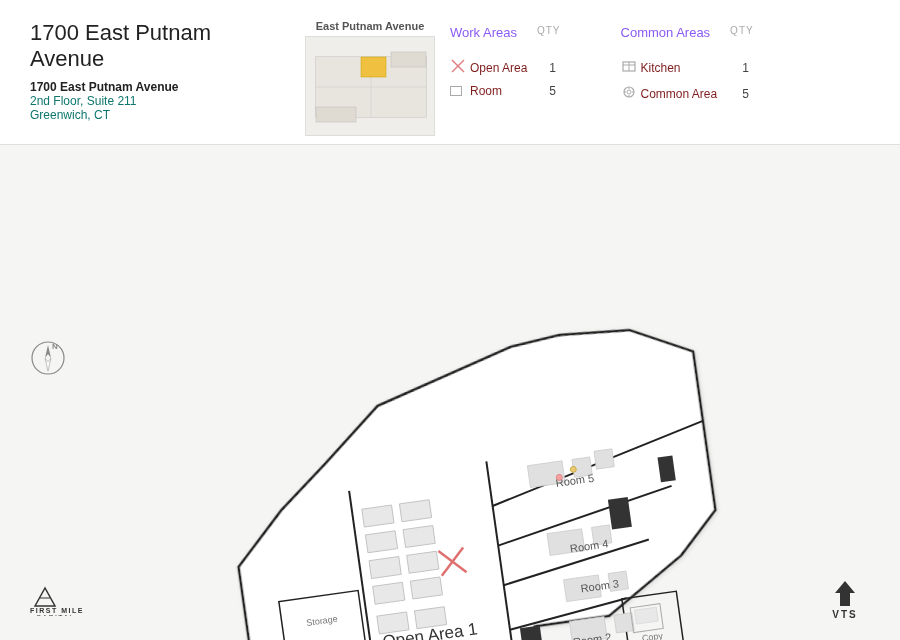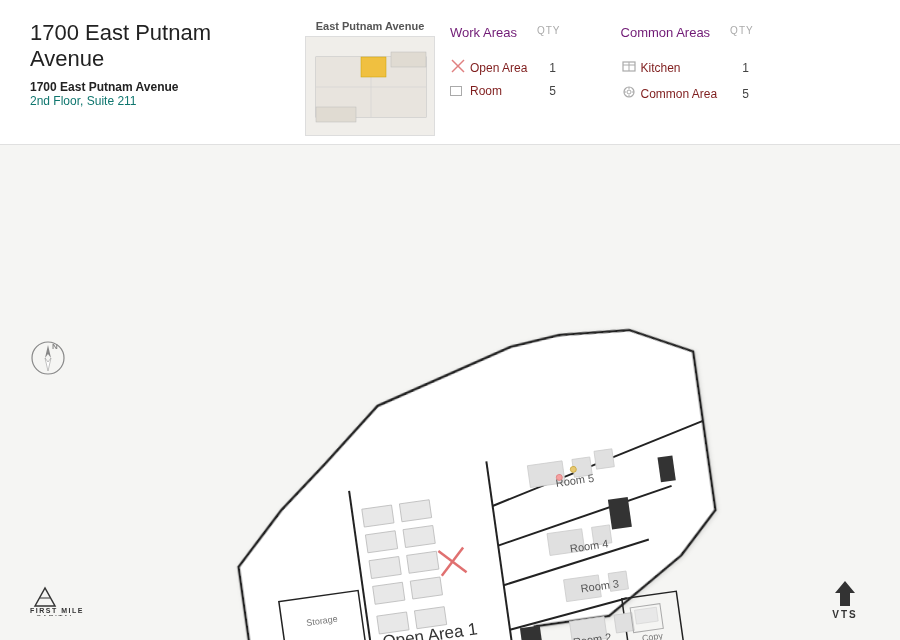--- a/index.html
+++ b/index.html
@@ -73,21 +73,21 @@
     .header-legend {
       flex: 1;
       display: flex;
       gap: 60px;
       padding-top: 5px;
     }
 
     .legend-section h3 {
       font-size: 13px;
       font-weight: 500;
-      color: #701a75;
+      color: #8b5cf6;
       margin-bottom: 10px;
     }
 
     .legend-section .col-header {
       font-size: 10px;
       color: #999;
       letter-spacing: 1px;
     }
 
     
@@ -143,20 +143,21 @@
     }
   </style>
 </head>
 <body>
 
 <div class="header">
   <div class="header-left">
     <h1>1700 East Putnam Avenue</h1>
     <div class="address-line1">1700 East Putnam Avenue</div>
     <div class="address-line2">2nd Floor, Suite 211</div>
+    <div class="address-line3">Greenwich, CT</div>
   </div>
 
   <div class="header-map">
     <div class="map-label">East Putnam Avenue</div>
     <div class="map-thumbnail">
       
       <svg width="130" height="100" viewBox="0 0 130 100">
 
         <rect x="10" y="20" width="110" height="60" fill="none" stroke="#bbb" stroke-width="1"></rect>
         <rect x="10" y="20" width="110" height="60" fill="#e8e4de"></rect>

